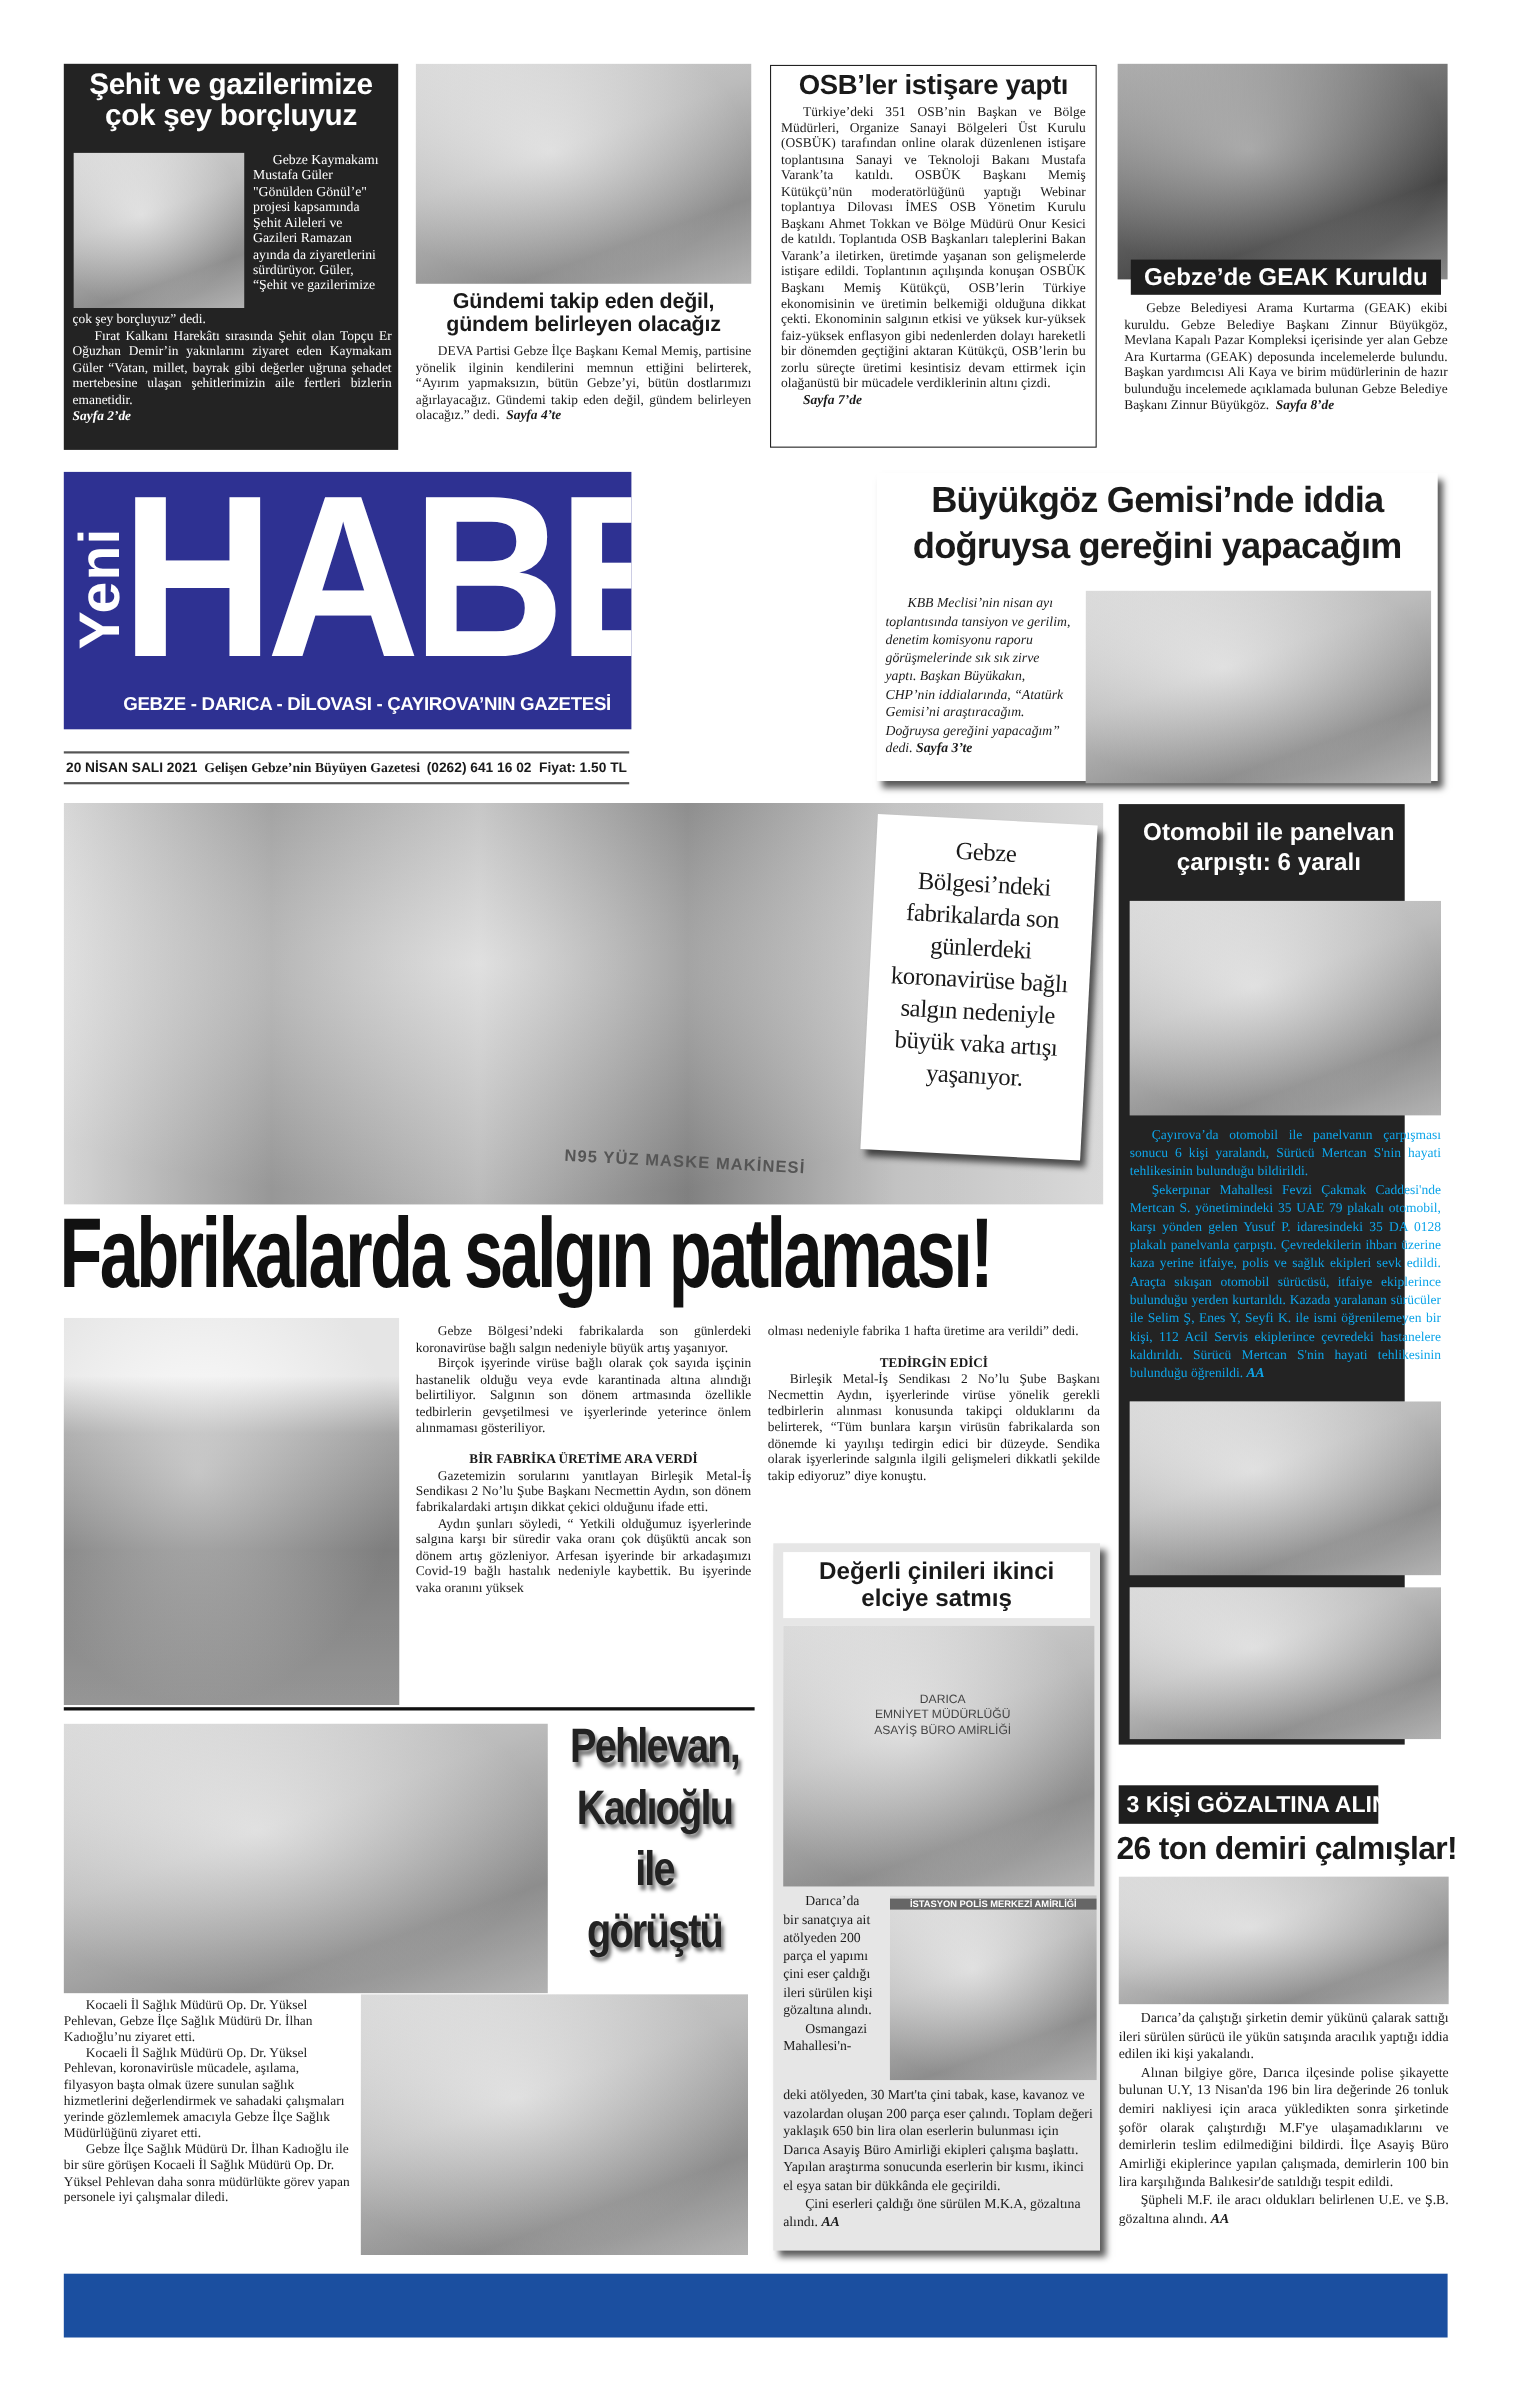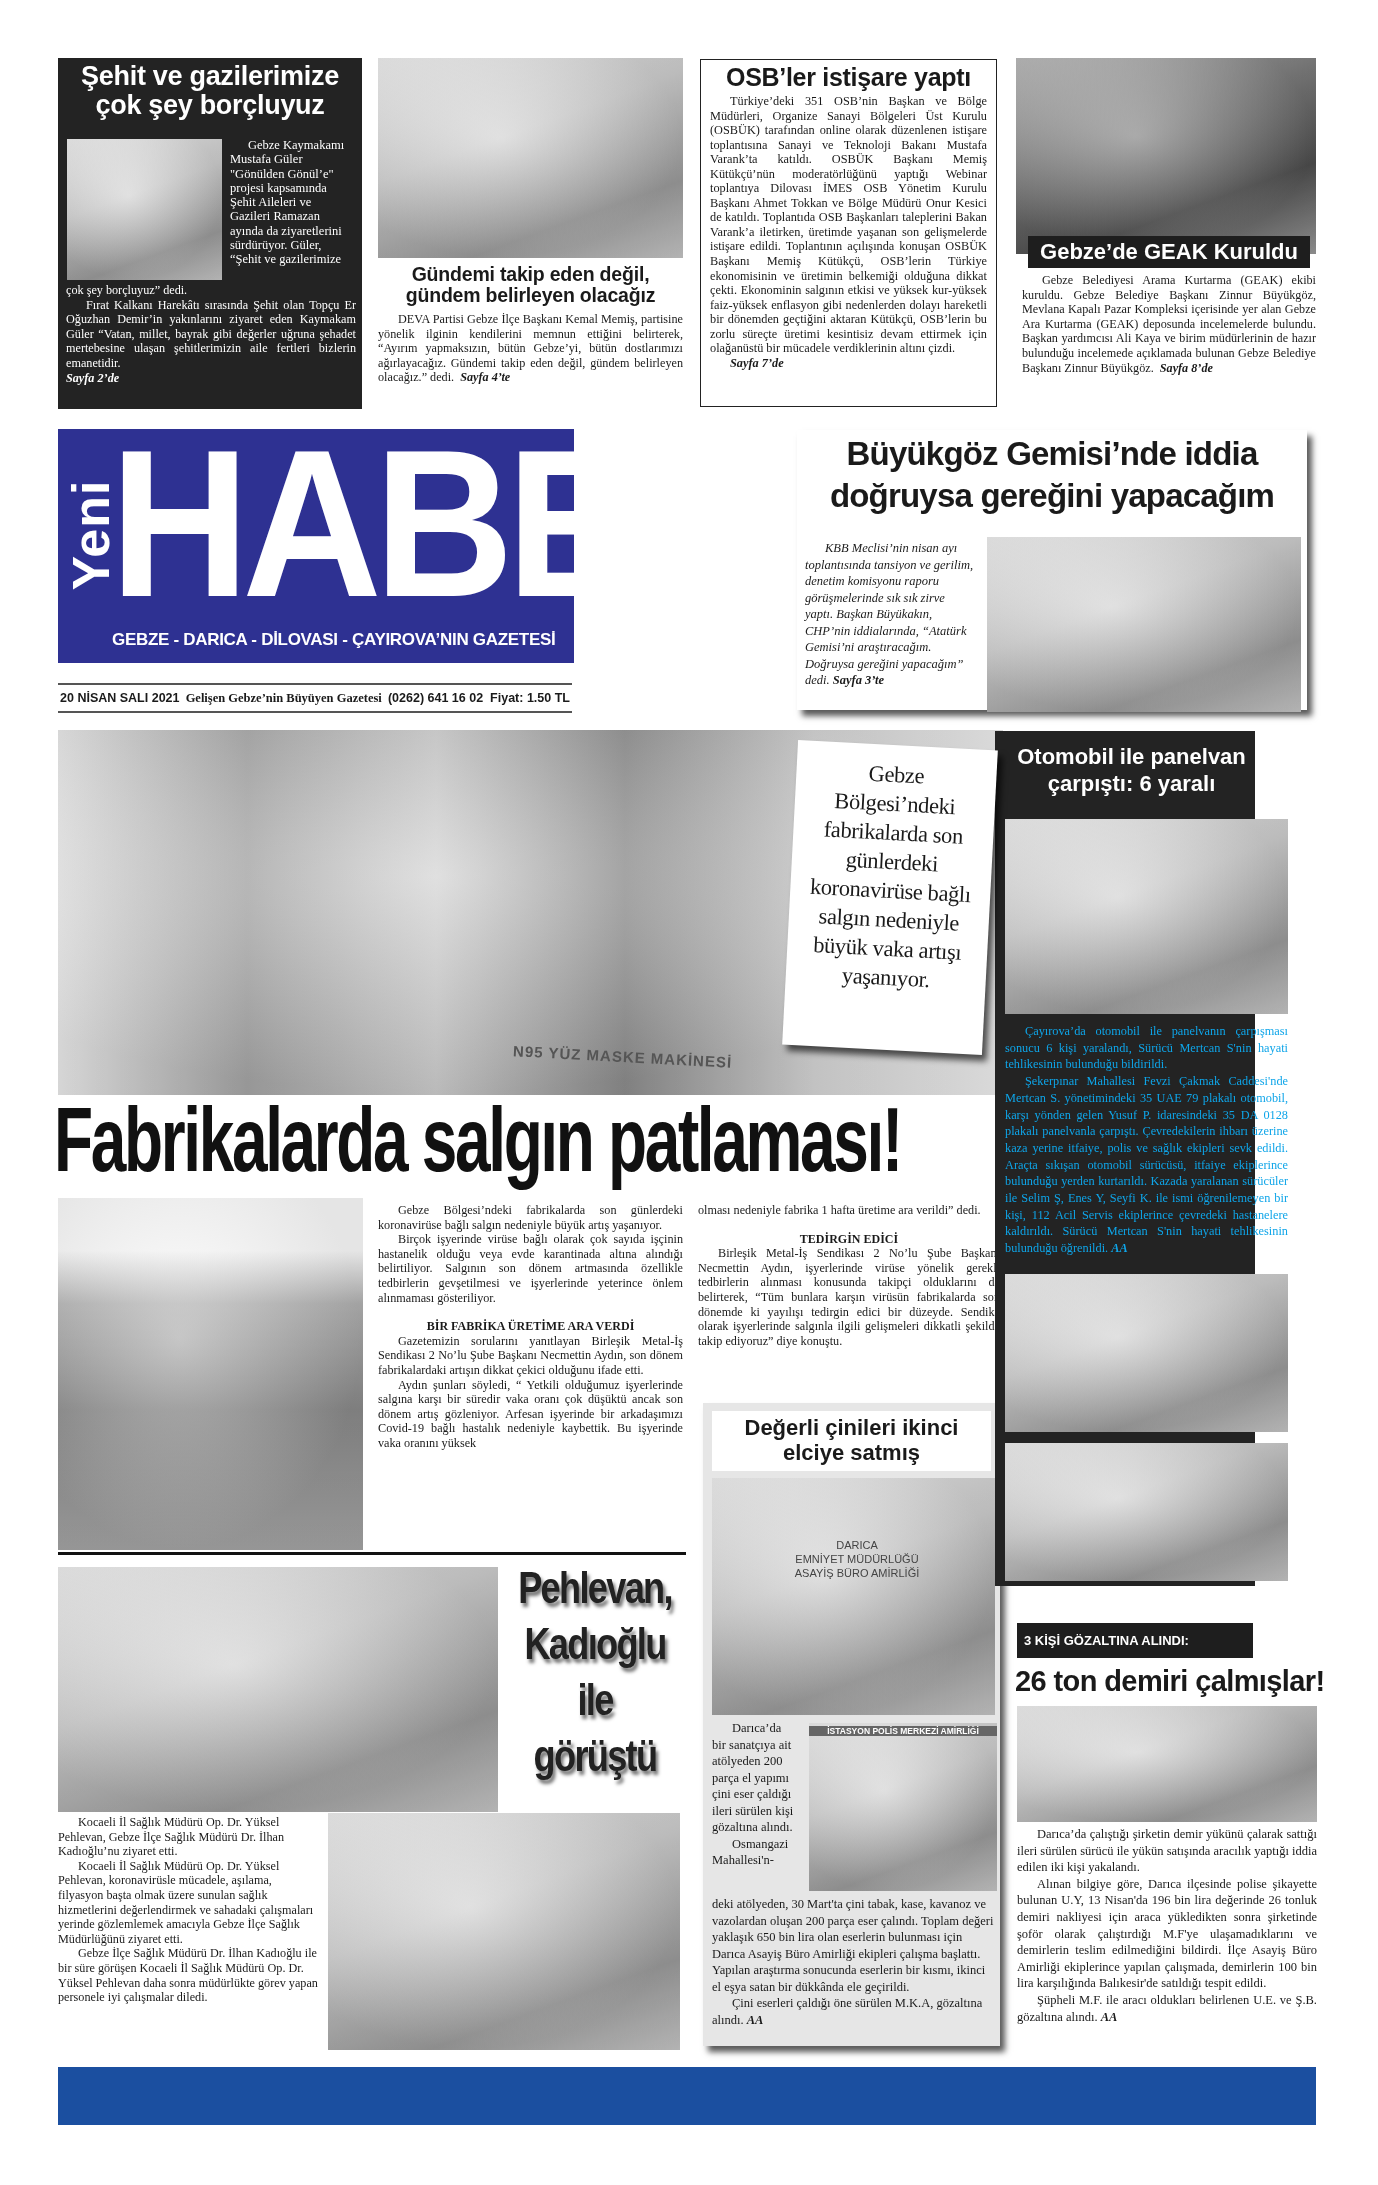--- a/index.html
+++ b/index.html
@@ -145,35 +145,35 @@
   </div>
   <div class="photo photo-light" style="left:106px; top:320px; width:188px; height:168px;">
     <div class="abs sans" style="left:0; top:3px; width:188px; text-align:center; font-size:8.5px; font-weight:bold; color:#fff; background:#666; z-index:3; white-space:nowrap; overflow:hidden;">İSTASYON POLİS MERKEZİ AMİRLİĞİ</div>
   </div>
   <div class="abs serif body-txt" style="left:9px; top:493px; width:283px; text-align:left; font-size:12.5px; line-height:16.5px;">
     <div>deki atölyeden, 30 Mart'ta çini tabak, kase, kavanoz ve vazolardan oluşan 200 parça eser çalındı. Toplam değeri yaklaşık 650 bin lira olan eserlerin bulunması için Darıca Asayiş Büro Amirliği ekipleri çalışma başlattı. Yapılan araştırma sonucunda eserlerin bir kısmı, ikinci el eşya satan bir dükkânda ele geçirildi.</div>
     <p><span>Çini eserleri çaldığı öne sürülen M.K.A, gözaltına alındı.</span> <span class="sayfa">AA</span></p>
   </div>
 </div>
 
-<div class="abs dark-box" style="left:995px; top:731px; width:260px; height:855px;padding-left:13px;">
+<div class="abs dark-box" style="left:1017px; top:731px; width:260px; height:855px;padding-left:13px;">
   <div class="sans" style="text-align:center; font-weight:bold; font-size:22px; line-height:27px; padding-top:12px;">
     <div>Otomobil ile panelvan</div>
     <div>çarpıştı: 6 yaralı</div>
   </div>
   <div class="photo photo-light" style="left:10px; top:88px; width:283px; height:195px;"></div>
   <div class="abs serif body-txt" style="left:10px; top:292px; width:283px; color:#0ea5e9; font-size:12.3px; line-height:16.7px;">
     <p>Çayırova’da otomobil ile panelvanın çarpışması sonucu 6 kişi yaralandı, Sürücü Mertcan S'nin hayati tehlikesinin bulunduğu bildirildi.</p>
     <p><span>Şekerpınar Mahallesi Fevzi Çakmak Caddesi'nde Mertcan S. yönetimindeki 35 UAE 79 plakalı otomobil, karşı yönden gelen Yusuf P. idaresindeki 35 DA 0128 plakalı panelvanla çarpıştı. Çevredekilerin ihbarı üzerine kaza yerine itfaiye, polis ve sağlık ekipleri sevk edildi. Araçta sıkışan otomobil sürücüsü, itfaiye ekiplerince bulunduğu yerden kurtarıldı. Kazada yaralanan sürücüler ile Selim Ş, Enes Y, Seyfi K. ile ismi öğrenilemeyen bir kişi, 112 Acil Servis ekiplerince çevredeki hastanelere kaldırıldı. Sürücü Mertcan S'nin hayati tehlikesinin bulunduğu öğrenildi.</span> <span class="sayfa">AA</span></p>
   </div>
   <div class="photo photo-light" style="left:10px; top:543px; width:283px; height:158px;"></div>
   <div class="photo photo-light" style="left:10px; top:712px; width:283px; height:138px;"></div>
 </div>
 
-<div class="abs sans" style="left:1017px; top:1623px; width:236px; height:35px; background:#1e1e1e; color:#fff; font-weight:bold; font-size:13px; line-height:35px; padding-left:7px; white-space:nowrap;">3 KİŞİ GÖZALTINA ALINDI:</div>
+<div class="abs sans" style="left:1017px; top:1623px; width:236px; height:35px; background:#1e1e1e; color:#fff; font-weight:bold; font-size:21px; line-height:35px; padding-left:7px; white-space:nowrap;">3 KİŞİ GÖZALTINA ALINDI:</div>
 <div class="abs sans" style="left:1015px; top:1663px; width:310px; font-weight:bold; font-size:29px; line-height:36px; letter-spacing:-0.6px; white-space:nowrap;">26 ton demiri çalmışlar!</div>
 <div class="photo photo-light" style="left:1017px; top:1706px; width:300px; height:116px;"></div>
 <div class="abs serif body-txt" style="left:1017px; top:1826px; width:300px; font-size:12.5px; line-height:16.6px;">
   <p>Darıca’da çalıştığı şirketin demir yükünü çalarak sattığı ileri sürülen sürücü ile yükün satışında aracılık yaptığı iddia edilen iki kişi yakalandı.</p>
   <p>Alınan bilgiye göre, Darıca ilçesinde polise şikayette bulunan U.Y, 13 Nisan'da 196 bin lira değerinde 26 tonluk demiri nakliyesi için araca yükledikten sonra şirketinde şoför olarak çalıştırdığı M.F'ye ulaşamadıklarını ve demirlerin teslim edilmediğini bildirdi. İlçe Asayiş Büro Amirliği ekiplerince yapılan çalışmada, demirlerin 100 bin lira karşılığında Balıkesir'de satıldığı tespit edildi.</p>
   <p><span>Şüpheli M.F. ile aracı oldukları belirlenen U.E. ve Ş.B. gözaltına alındı.</span> <span class="sayfa">AA</span></p>
 </div>
 
 <div class="abs" style="left:58px; top:2067px; width:1258px; height:58px; background:#1b4fa0;"></div>
 

